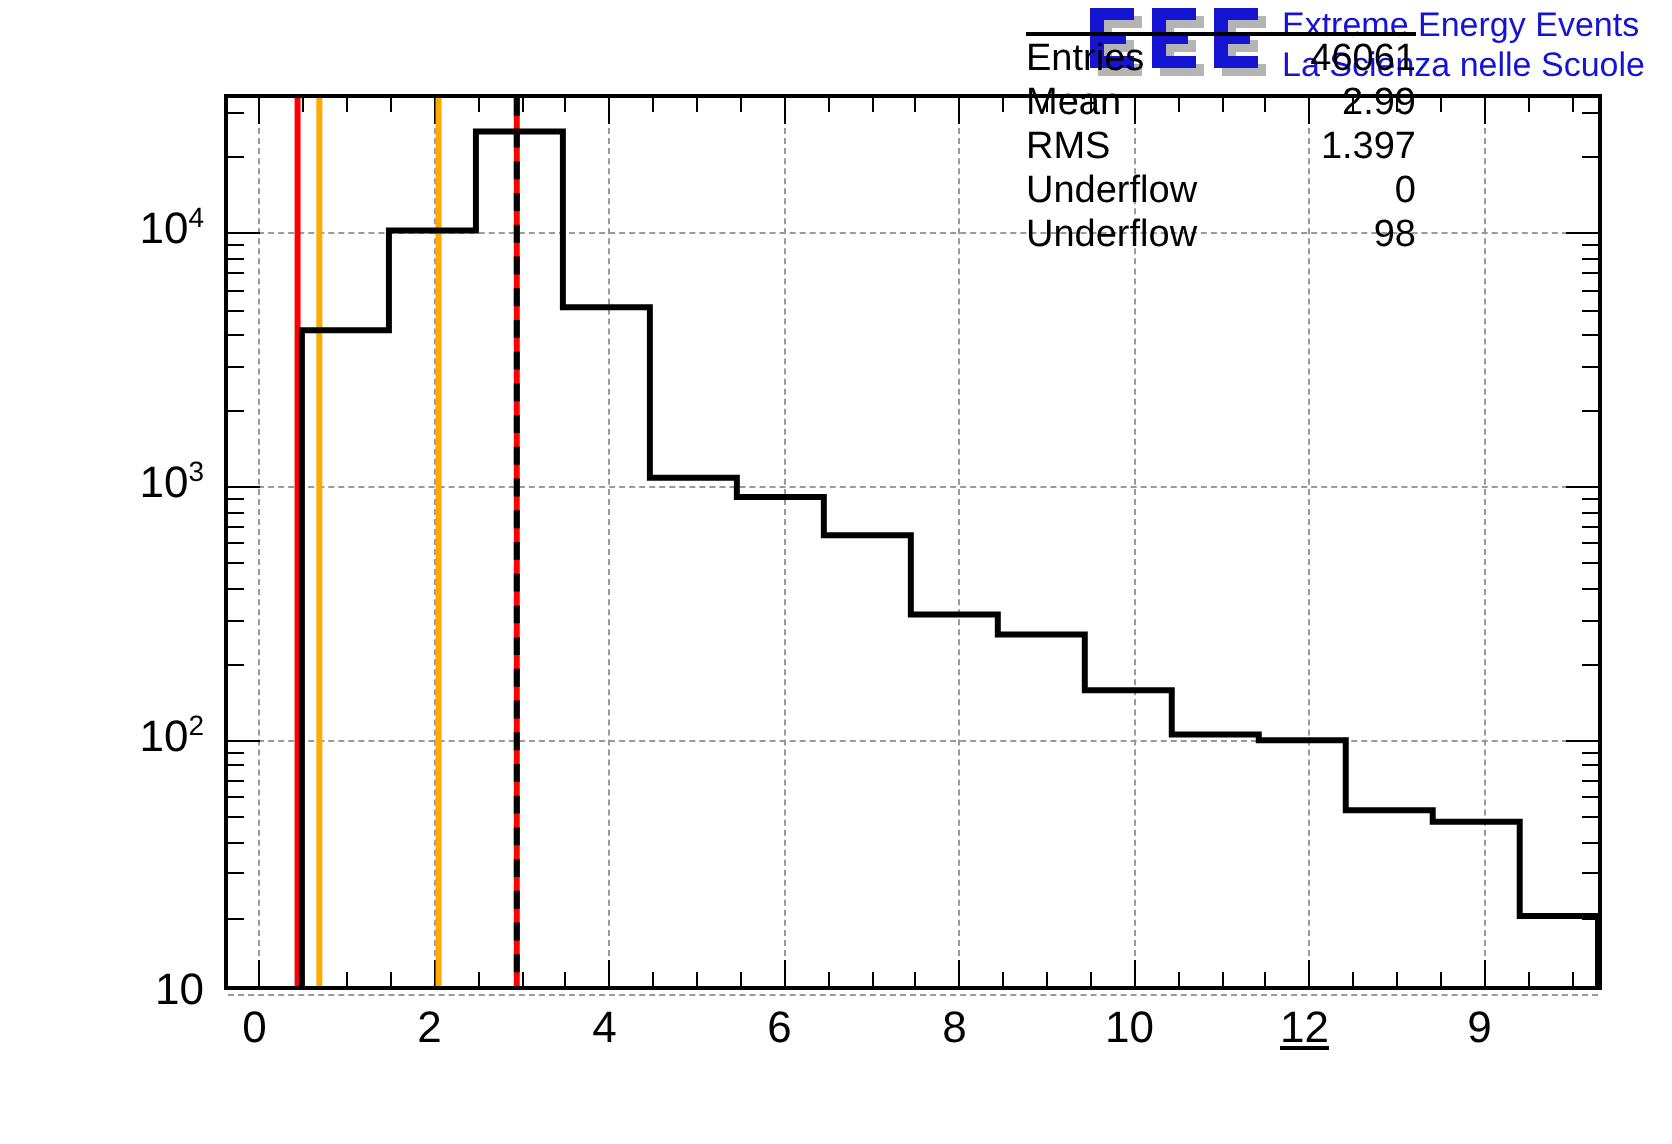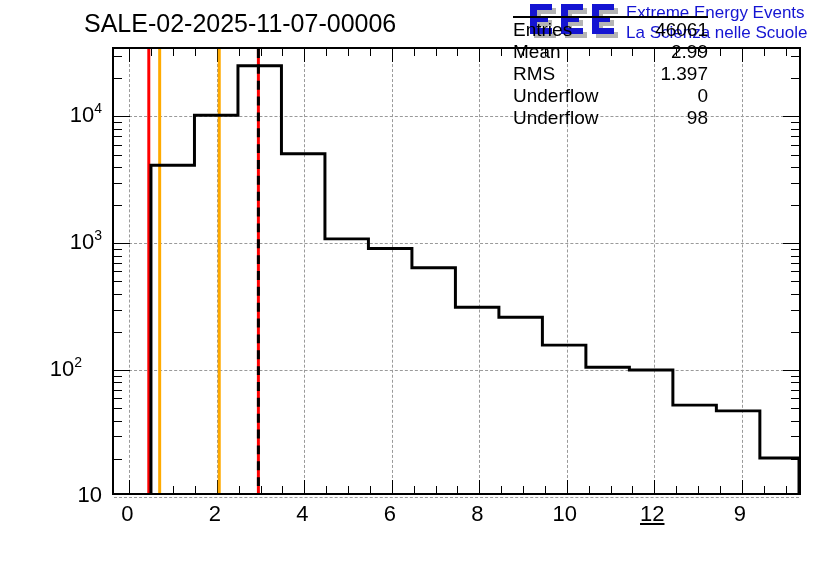--- a/index.html
+++ b/index.html
@@ -10,21 +10,21 @@
   }
   #root{position:relative;width:836px;height:572px;}
 
   
   #plot-title{
     position:absolute;left:84px;top:9px;
     font-size:25px;color:#000;white-space:nowrap;letter-spacing:0px;
   }
 
   
-  #logo{position:absolute;left:530px;top:2px;width:288px;height:44px;}
+  #logo{position:absolute;left:545px;top:2px;width:288px;height:44px;}
   .eee-letters{position:absolute;left:0px;top:2px;width:92px;height:38px;}
   .eee-ltr{position:absolute;width:26px;height:34px;}
   .eee-ltr .sh{position:absolute;left:4px;top:4px;width:22px;height:30px;}
   .eee-ltr .fg{position:absolute;left:0;top:0;width:22px;height:30px;}
   .bar{position:absolute;left:0;height:6px;}
   .stem{position:absolute;left:0;top:0;width:7px;height:30px;}
   .logo-text{position:absolute;left:96px;top:0px;color:#1414d2;}
   .logo-l1{position:absolute;left:0;top:1px;font-size:17px;white-space:nowrap;}
   .logo-l2{position:absolute;left:0;top:21px;font-size:17px;white-space:nowrap;}
 
@@ -63,21 +63,20 @@
   #stats .st-rule{border-top:2px solid #000;margin:0 0 1px 0;}
   #stats .st-row{display:flex;justify-content:space-between;line-height:22px;}
   #stats .st-row .k{text-align:right;}
   #stats .st-row .v{text-align:right;}
 </style>
 </head>
 <body>
 
 <div id="root">
 
-  <div id="plot-title">SALE-02-2025-11-07-00006</div>
 
   <div id="logo">
     <div class="eee-letters">
         <div class="eee-ltr" style="left: 0px;">
           <div class="sh">
             <div class="stem" style="background: rgb(180, 180, 180);"></div>
             <div class="bar" style="top: 0px; width: 22px; background: rgb(180, 180, 180);"></div>
             <div class="bar" style="top: 12px; width: 18px; background: rgb(180, 180, 180);"></div>
             <div class="bar" style="top: 24px; width: 22px; background: rgb(180, 180, 180);"></div>
           </div>
@@ -276,21 +275,21 @@
       <div class="xlab" style="left: 214.803px; top: 501px;">2</div>
       <div class="xlab" style="left: 302.295px; top: 501px;">4</div>
       <div class="xlab" style="left: 389.787px; top: 501px;">6</div>
       <div class="xlab" style="left: 477.279px; top: 501px;">8</div>
       <div class="xlab" style="left: 564.771px; top: 501px;">10</div>
       <div class="xlab" style="left: 652.263px; top: 501px; text-decoration: underline;">12</div>
       <div class="xlab" style="left: 739.756px; top: 501px;">9</div>
     </div>
   <div id="ylabels">
       <div class="ylab" style="left: 30px; width: 72px; top: 495px;">10</div>
-      <div class="ylab" style="left: 30px; width: 72px; top: 368.141px; text-align: center;">10<sup>2</sup></div>
+      <div class="ylab" style="left: 30px; width: 72px; top: 368.141px;">10<sup>2</sup></div>
       <div class="ylab" style="left: 30px; width: 72px; top: 241.282px;">10<sup>3</sup></div>
       <div class="ylab" style="left: 30px; width: 72px; top: 114.423px;">10<sup>4</sup></div>
     </div>
 
   <div id="stats">
     <div class="st-rule"></div>
     <div id="stats-rows">
         <div class="st-row">
           <span class="k">Entries</span>
           <span class="v">46061</span>

